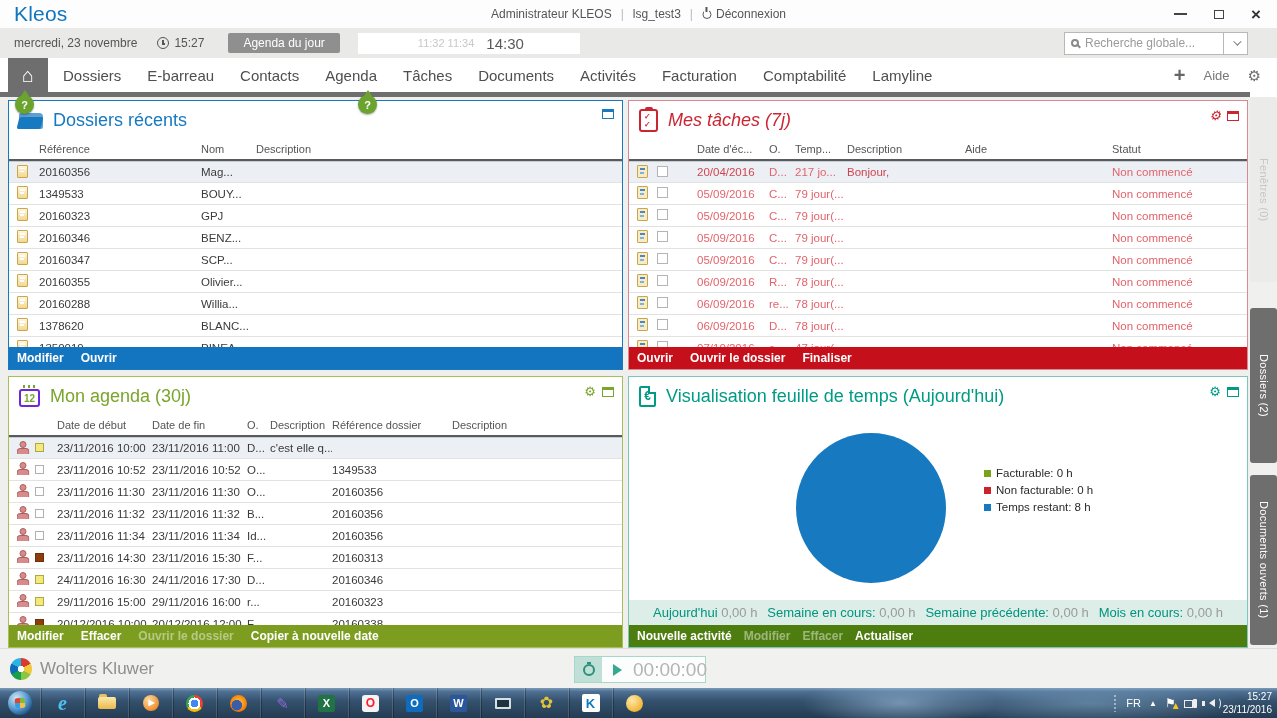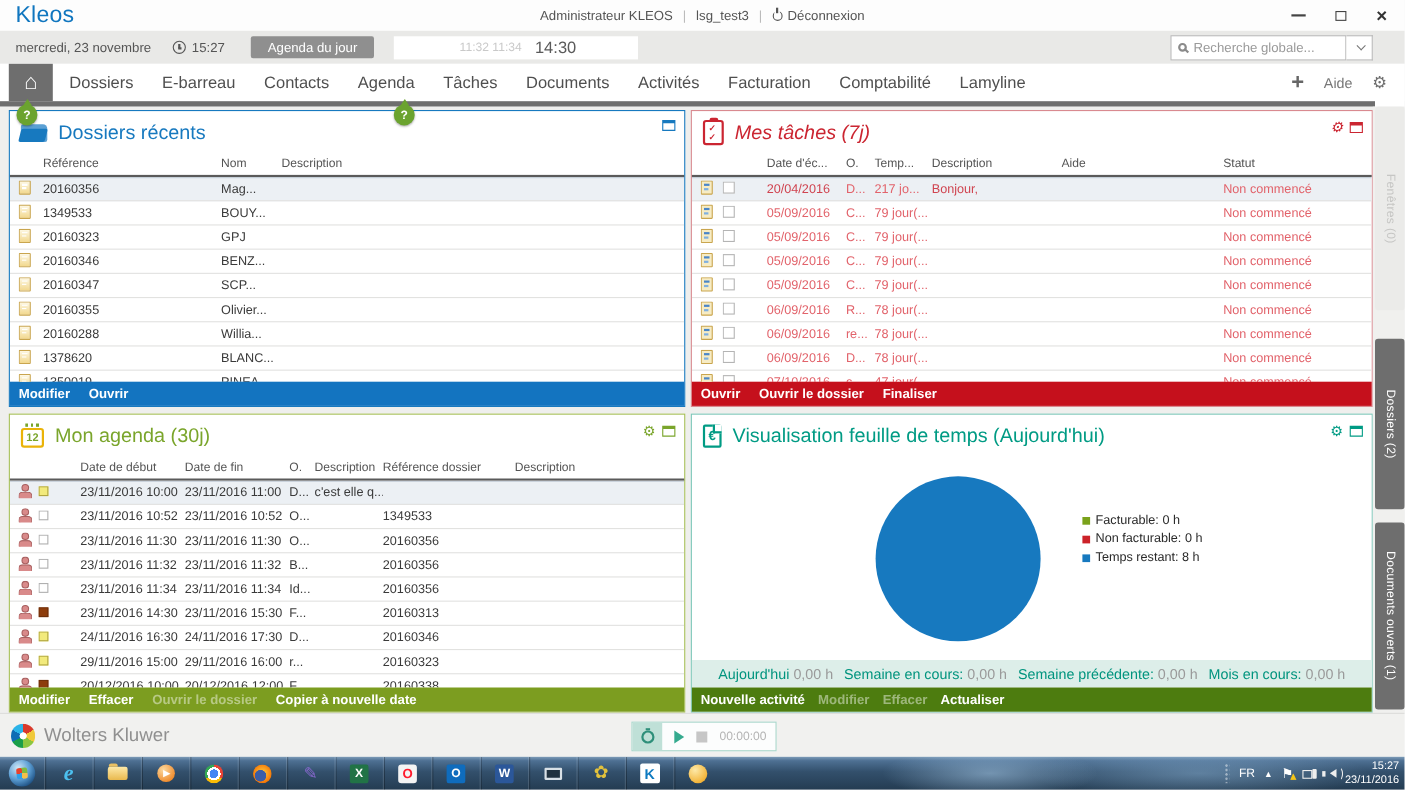--- a/index.html
+++ b/index.html
@@ -71,42 +71,42 @@
   .head-icons { position:absolute; right:8px; top:8px; display:flex; align-items:center; gap:6px; }
   .maxi { width:12px; height:10px; border:1px solid currentColor; border-top-width:3px; display:inline-block; cursor:pointer; }
   .gear-sm { font-size:13px; line-height:1; cursor:pointer; }
 
   .icon-folder { width:24px; height:18px; position:relative; display:inline-block; flex:none; }
   .icon-folder::before { content:""; position:absolute; inset:0; top:2px; background:#5ba0d4; border-radius:2px 4px 2px 2px; }
   .icon-folder::after { content:""; position:absolute; left:-1px; right:1px; bottom:0; height:12px; background:#1779bf; transform:skewX(-14deg); border-radius:2px; }
   .icon-clip { width:19px; height:23px; border:2px solid #cb2531; border-radius:3px; position:relative; background:#fff; display:inline-block; flex:none; }
   .icon-clip::before { content:""; position:absolute; top:-4px; left:50%; transform:translateX(-50%); width:8px; height:4px; background:#cb2531; border-radius:2px; }
   .icon-clip::after { content:"\2713\A\2713"; white-space:pre; position:absolute; left:3px; top:2px; color:#cb2531; font-size:8px; line-height:8px; font-weight:bold; }
-  .icon-cal { width:21px; height:18px; border:2px solid #eab308; border-radius:3px; position:relative; display:inline-block; flex:none; margin-top:4px; }
+  .icon-cal { width:21px; height:18px; border:2px solid #6d28d9; border-radius:3px; position:relative; display:inline-block; flex:none; margin-top:4px; }
   .icon-cal::before { content:""; position:absolute; top:-6px; left:2px; width:13px; height:3px; background:repeating-linear-gradient(90deg,#7aa52b 0 2px,transparent 2px 5px); }
   .icon-cal b { position:absolute; inset:0; display:flex; align-items:center; justify-content:center; font-size:10px; color:#7aa52b; }
   .icon-eur { width:17px; height:21px; border:2px solid #009b84; border-radius:2px; position:relative; display:inline-block; flex:none; }
   .icon-eur::before { content:""; position:absolute; top:-2px; right:-2px; width:6px; height:6px; background:#fff; border-left:2px solid #009b84; border-bottom:2px solid #009b84; }
   .icon-eur b { position:absolute; inset:0; display:flex; align-items:center; justify-content:center; font-size:12px; color:#009b84; }
 
   .thead { height:22px; flex:none; display:flex; align-items:center; border-bottom:2px solid #5a5a5a; font-size:11px; color:#555; padding-left:8px; }
   .tbody { flex:1; overflow:hidden; }
   .row { height:22px; display:flex; align-items:center; border-bottom:1px solid #e2e2e0; padding-left:8px; font-size:11.5px; color:#3a3a3a; cursor:pointer; }
   .row.selected { background:#ecf0f4; border-top:1px solid #c2cdd6; }
   .cell { white-space:nowrap; overflow:hidden; flex:none; }
 
   
   .c-dicon { width:22px; } .c-ref { width:162px; } .c-nom { width:55px; } .c-desc1 { flex:1; }
   
   .c-ticon { width:20px; } .c-chk { width:40px; } .c-date { width:72px; } .c-o { width:26px; }
   .c-temp { width:52px; } .c-tdesc { width:118px; } .c-lieu { flex:1 1 auto; } .c-statut { width:135px; }
   .p-taches .row .cell { color:#e2636b; }
   .p-taches .row.selected .c-date, .p-taches .row.selected .c-tdesc { color:#d04450; }
   
-  .c-person { width:18px; } .c-sq { width:22px; } .c-deb { width:95px;margin-left:16px; } .c-fin { width:95px; }
+  .c-person { width:18px; } .c-sq { width:22px; } .c-deb { width:95px; } .c-fin { width:95px; }
   .c-ao { width:23px; } .c-adesc { width:62px; } .c-aref { width:120px; } .c-adesc2 { flex:1; }
 
   .doc-mini { width:11px; height:13px; background:linear-gradient(#fdf7e2,#f2d88e); border:1px solid #c9a54e; border-radius:1px; position:relative; display:inline-block; }
   .doc-mini::before { content:""; position:absolute; top:2px; left:2px; right:2px; height:1.5px; background:#fff; }
   .doc-mini::after { content:""; position:absolute; top:5px; left:2px; right:3px; height:1.5px; background:#fff; }
   .task-mini { width:11px; height:13px; background:#f7ecc4; border:1px solid #c9a54e; border-radius:1px; position:relative; display:inline-block; }
   .task-mini::before { content:""; position:absolute; top:2px; left:2px; right:2px; height:2px; background:#4a86c8; }
   .task-mini::after { content:""; position:absolute; top:6px; left:2px; right:3px; height:2px; background:#7fb0e0; }
   .chk { width:11px; height:11px; border:1px solid #b4b4b4; background:#fff; display:inline-block; }
   .person { width:12px; height:13px; position:relative; display:inline-block; }
@@ -147,21 +147,21 @@
   .wk-logo { width:22px; height:22px; border-radius:50%; margin-left:10px; flex:none;
     background:radial-gradient(circle at center,#fff 0 3px,transparent 3.5px),
       conic-gradient(#d93a2b 0 60deg,#f0c93a 0 120deg,#8cc63f 0 180deg,#1a9e49 0 240deg,#0f6cb5 0 300deg,#2bb3e8 0); }
   .wk-name { font-size:17px; color:#8f8f8f; margin-left:8px; }
   .timerbox { position:absolute; left:574px; top:7px; width:132px; height:27px; border:1px solid #a9d6ca; display:flex; align-items:center; background:#fcfdfd; }
   .sw-btn { width:27px; height:100%; background:#bfe0d7; display:flex; align-items:center; justify-content:center; cursor:pointer; flex:none; }
   .sw { width:12px; height:12px; border:2px solid #2e8f7a; border-radius:50%; position:relative; display:inline-block; }
   .sw::before { content:""; position:absolute; top:-4px; left:50%; transform:translateX(-50%); width:4px; height:2px; background:#2e8f7a; }
   .play { width:0; height:0; border-top:6px solid transparent; border-bottom:6px solid transparent; border-left:9px solid #35aa8e; margin-left:11px; cursor:pointer; }
   .stop { width:10px; height:10px; background:#c6c6c6; margin-left:11px; cursor:pointer; }
-  .timer-time { margin-left:11px; font-size:11px; color:#b4b4b4; }
+  .timer-time { margin-left:0; font-size:19px; color:#b4b4b4; }
 
   
   .taskbar { top:688px; height:30px;
     background:
       radial-gradient(140px 34px at 900px 15px, rgba(170,205,235,.55), transparent 70%),
       radial-gradient(220px 34px at 1090px 15px, rgba(150,190,225,.45), transparent 70%),
       linear-gradient(180deg,#7d9cb8 0,#4e7093 12%,#33506c 45%,#243c52 100%);
     display:flex; align-items:stretch; }
   .tb-left { display:flex; align-items:stretch; height:100%; }
   .tb-tile { width:44px; display:flex; align-items:center; justify-content:center; border-left:1px solid rgba(255,255,255,.14); box-shadow:inset 1px 0 0 rgba(0,0,0,.28); cursor:pointer; }

